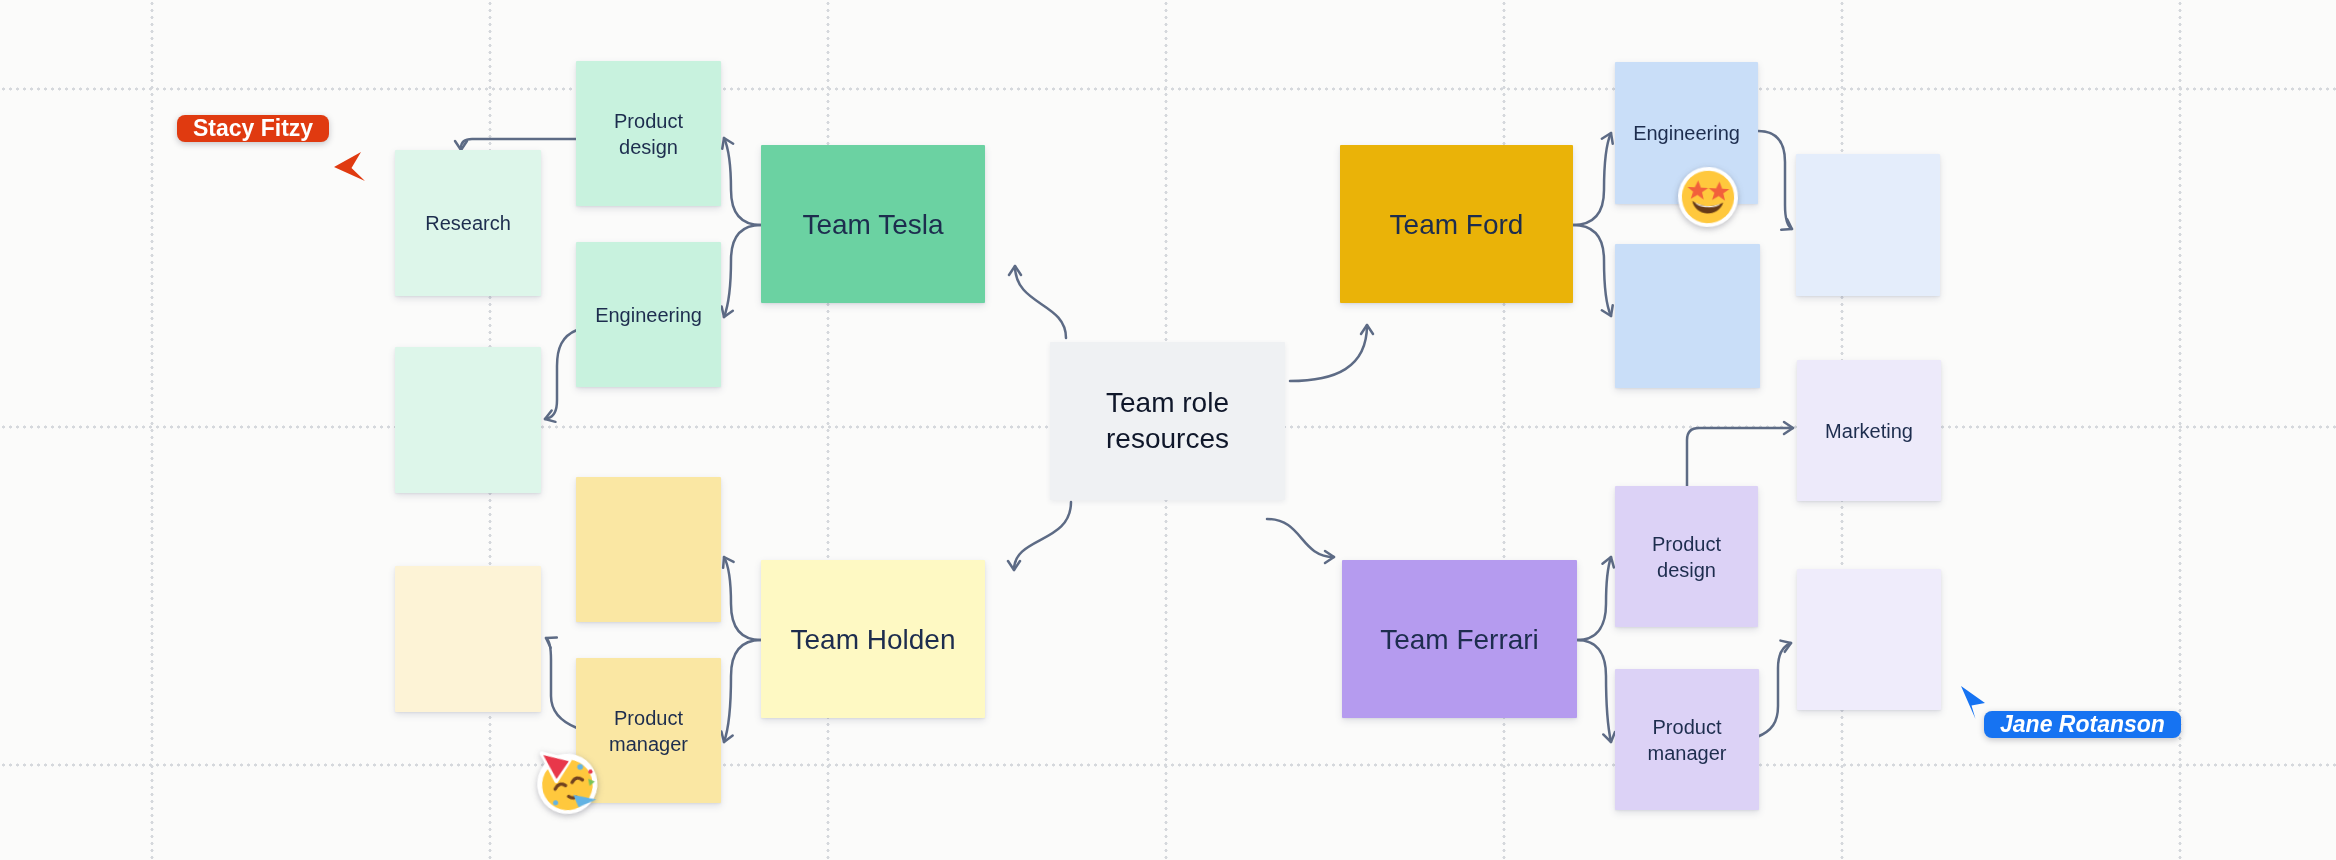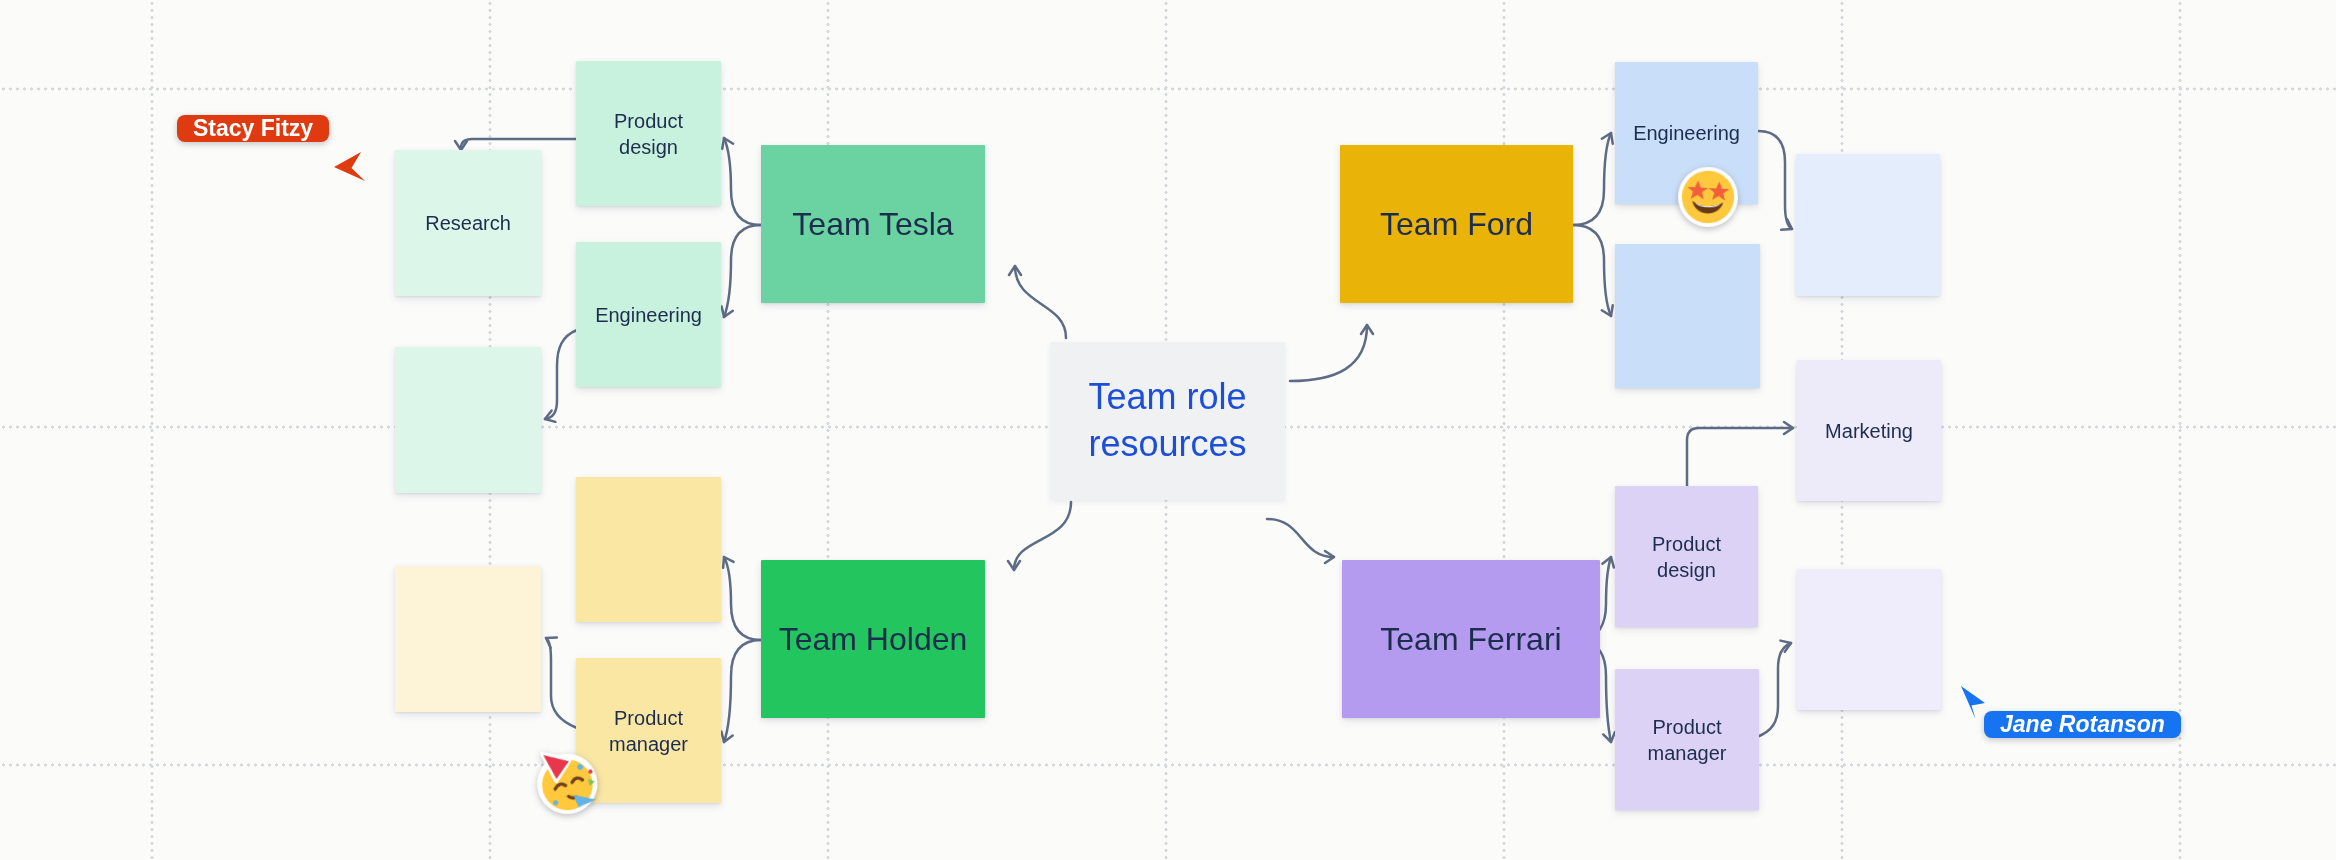--- a/index.html
+++ b/index.html
@@ -15,38 +15,38 @@
   }
   #connectors{position:absolute;left:0;top:0;z-index:2;}
   #connectors path{fill:none;stroke:#5d6b85;stroke-width:2.5;stroke-linecap:round;}
   .node{
     position:absolute;display:flex;align-items:center;justify-content:center;
     text-align:center;color:#1d2d4e;z-index:3;border-radius:1px;
     box-shadow:0 3px 7px rgba(85,95,125,.16),0 1px 2px rgba(85,95,125,.10);
   }
   .sticky{font-size:20px;line-height:1.3;}
   .sticky span{display:block;padding:0 14px;}
-  .team{font-size:32px;line-height:1.25;}
-  .center-node{background:#eff1f3;font-size:36px;line-height:1.3;color:#1d4ed8;
+  .team{font-size:28px;line-height:1.25;}
+  .center-node{background:#eff1f3;font-size:28px;line-height:1.3;color:#0f172a;
     box-shadow:0 2px 5px rgba(85,95,125,.10);}
   .center-node span{display:block;width:180px;}
 
   
   #sticky-research{left:395px;top:150px;width:146px;height:146px;background:#ddf6ea;}
   #sticky-pd-green{left:576px;top:61px;width:145px;height:145px;background:#c8f2de;}
   #sticky-eng-green{left:576px;top:242px;width:145px;height:145px;background:#c8f2de;}
   #sticky-empty-green{left:395px;top:347px;width:146px;height:146px;background:#ddf6ea;}
   #sticky-empty-yellow{left:576px;top:477px;width:145px;height:145px;background:#fae7a3;}
   #sticky-empty-paleyellow{left:395px;top:566px;width:146px;height:146px;background:#fdf3d6;}
   #sticky-pm-yellow{left:576px;top:658px;width:145px;height:145px;background:#fae7a3;}
   
   #team-tesla{left:761px;top:145px;width:224px;height:158px;background:#6bd2a2;}
   #team-ford{left:1340px;top:145px;width:233px;height:158px;background:#eab308;}
-  #team-holden{left:761px;top:560px;width:224px;height:158px;background:#22c55e;}
-  #team-ferrari{left:1342px;top:560px;width:258px;height:158px;background:#b59bef;}
+  #team-holden{left:761px;top:560px;width:224px;height:158px;background:#fef9c3;}
+  #team-ferrari{left:1342px;top:560px;width:235px;height:158px;background:#b59bef;}
   #center-node{left:1050px;top:342px;width:235px;height:158px;}
   
   #sticky-eng-blue{left:1615px;top:62px;width:143px;height:142px;background:#c9def8;}
   #sticky-empty-blue{left:1615px;top:244px;width:145px;height:144px;background:#c9def8;}
   #sticky-empty-lightblue{left:1796px;top:154px;width:144px;height:142px;background:#e4edfb;}
   #sticky-marketing{left:1797px;top:360px;width:144px;height:141px;background:#edeafa;justify-content:center;}
   #sticky-pd-purple{left:1615px;top:486px;width:143px;height:141px;background:#dcd2f6;}
   #sticky-empty-purple{left:1797px;top:569px;width:144px;height:141px;background:#efecfb;}
   #sticky-pm-purple{left:1615px;top:669px;width:144px;height:141px;background:#dcd2f6;}
 

